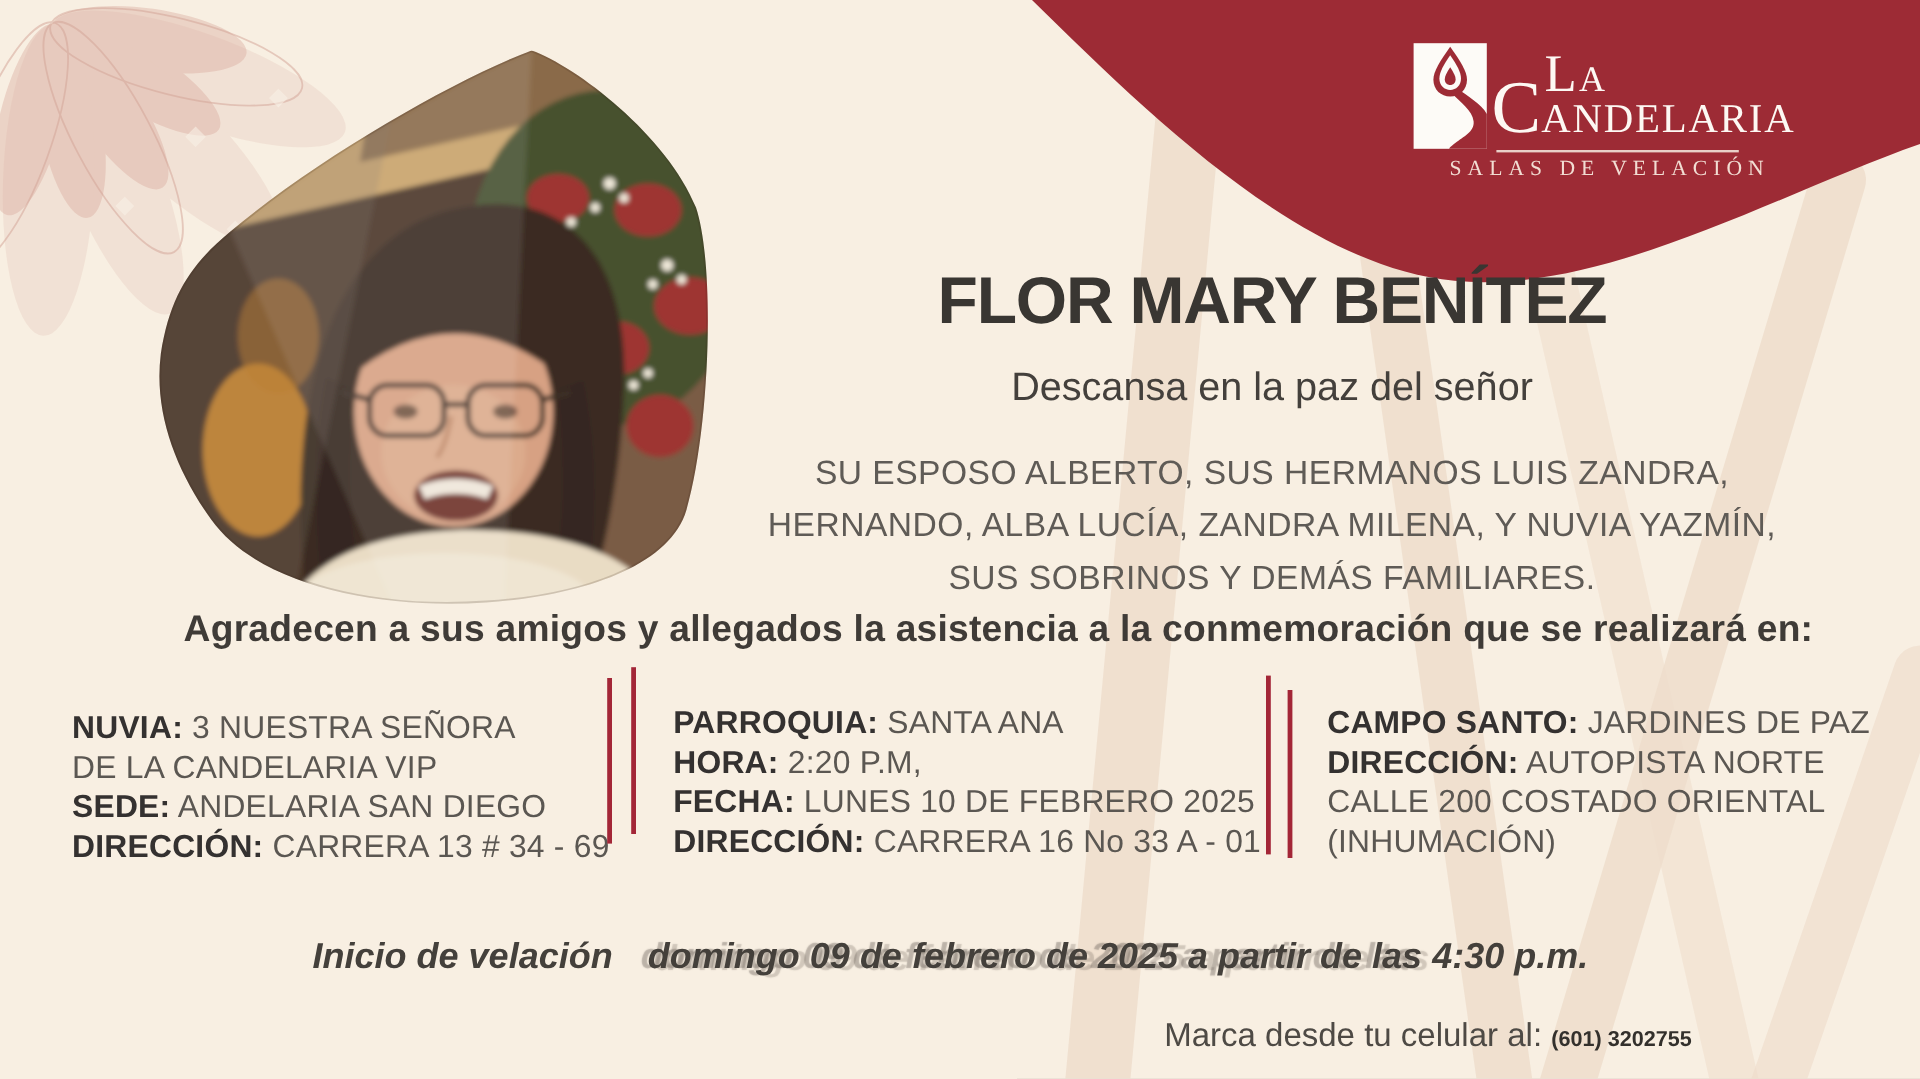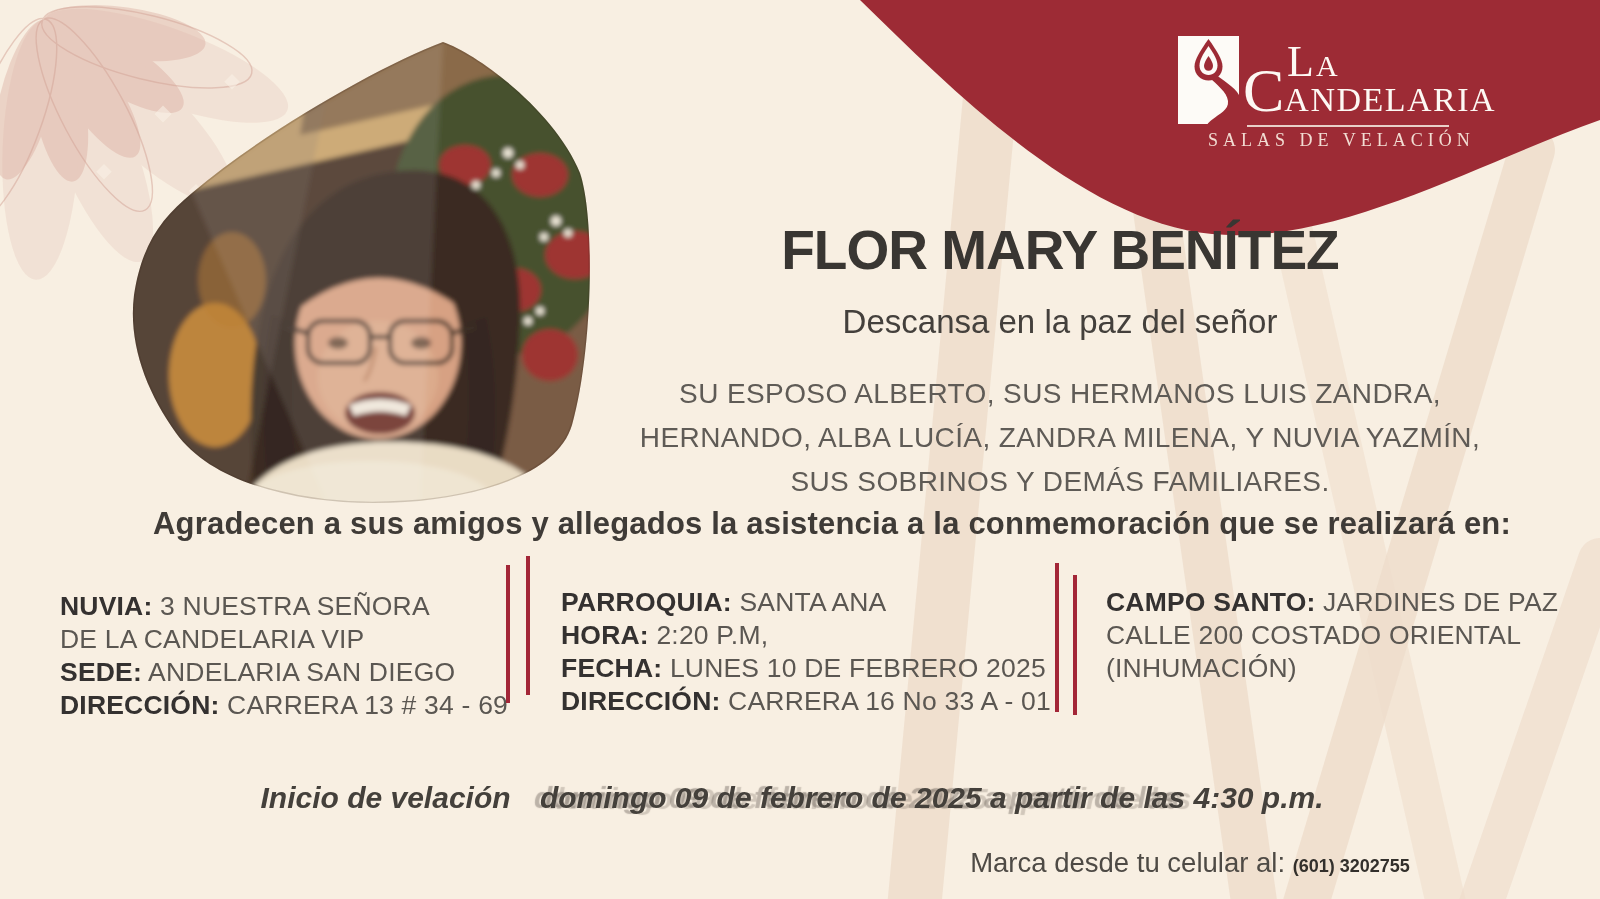--- a/index.html
+++ b/index.html
@@ -209,20 +209,21 @@
   <div class="col col2">
     <div><span class="lbl">PARROQUIA:</span><span> SANTA ANA</span></div>
     <div><span class="lbl">HORA:</span><span> 2:20 P.M,</span></div>
     <div><span class="lbl">FECHA:</span><span> LUNES 10 DE FEBRERO 2025</span></div>
     <div><span class="lbl">DIRECCIÓN:</span><span> CARRERA 16 No 33 A - 01</span></div>
   </div>
   <div class="vline d2a"></div>
   <div class="vline d2b"></div>
   <div class="col col3">
     <div><span class="lbl">CAMPO SANTO:</span><span> JARDINES DE PAZ</span></div>
+    <div><span class="lbl">DIRECCIÓN:</span><span> AUTOPISTA NORTE</span></div>
     <div><span class="lbl"></span><span>CALLE 200 COSTADO ORIENTAL</span></div>
     <div><span class="lbl"></span><span>(INHUMACIÓN)</span></div>
   </div>
 
   <div class="wake"><span>Inicio de velación </span><span class="ghost">domingo 09 de febrero de 2025 a partir de las </span><span>4:30 p.m.</span></div>
 
   <div class="contact"><span>Marca desde tu celular al: </span><span class="phone">(601) 3202755</span></div>
 
 </div>
 

